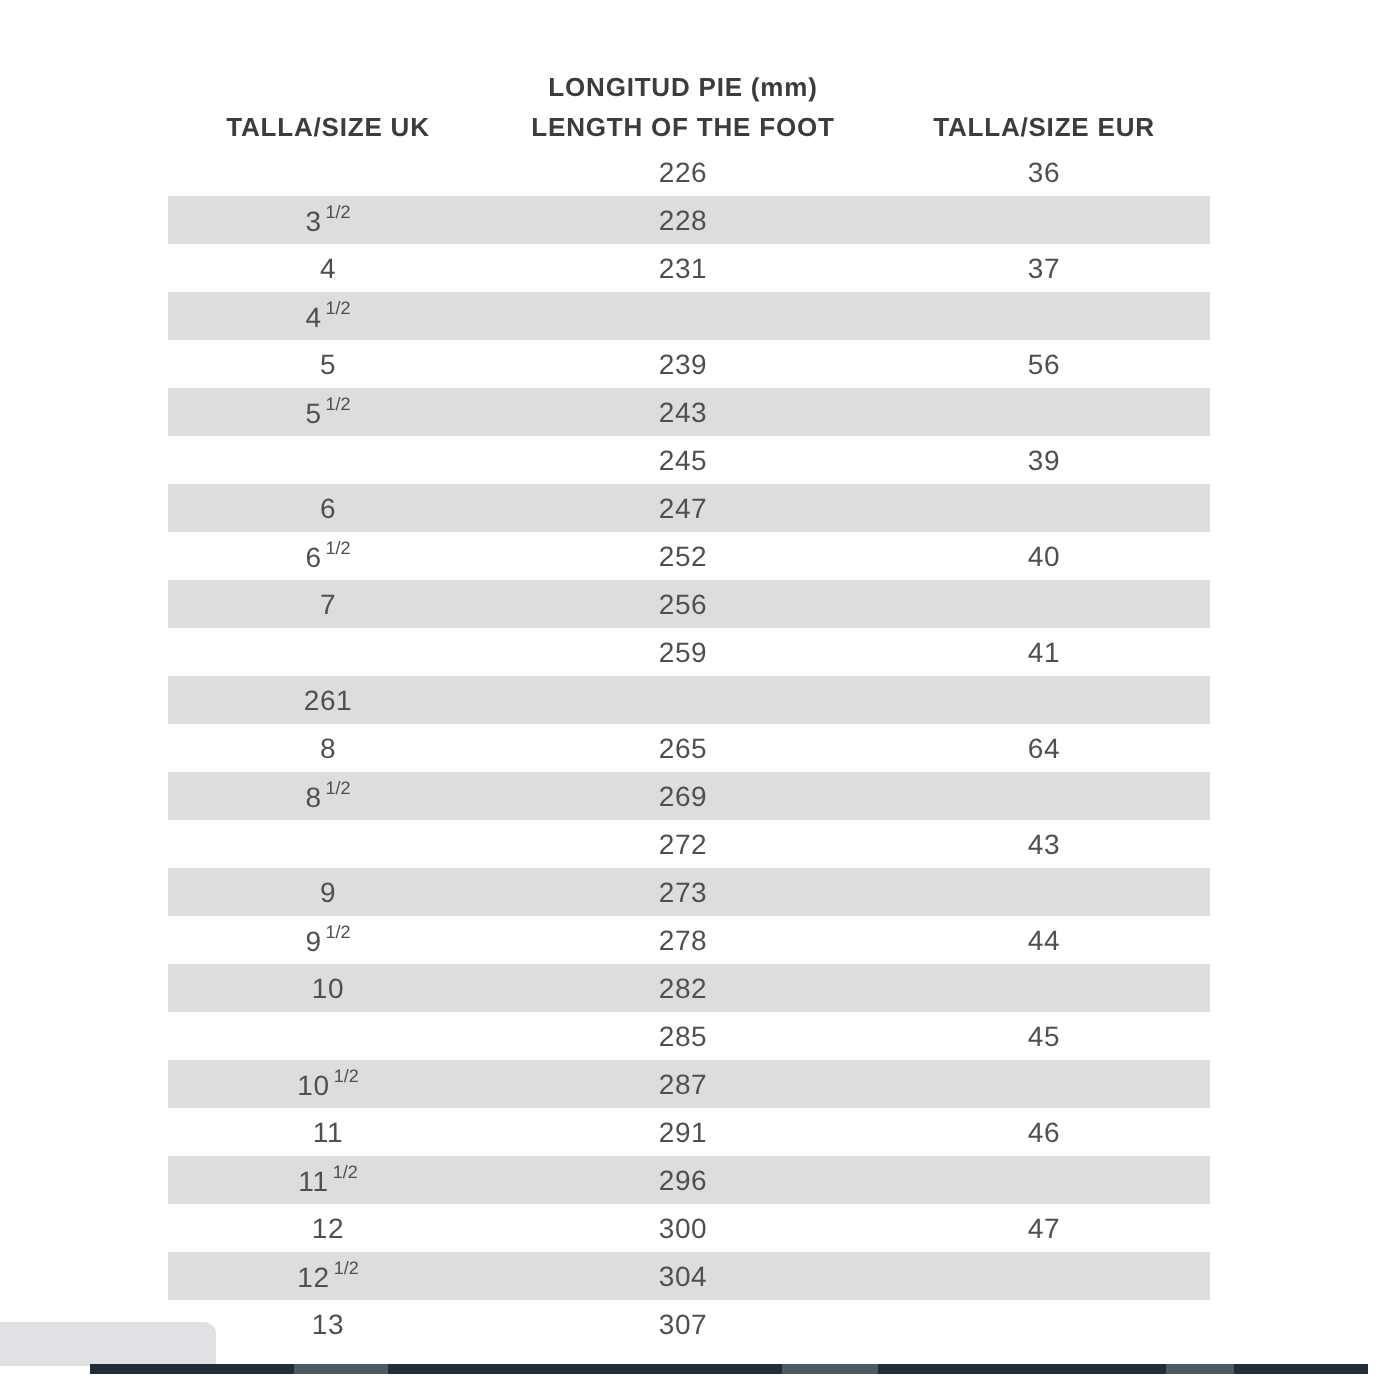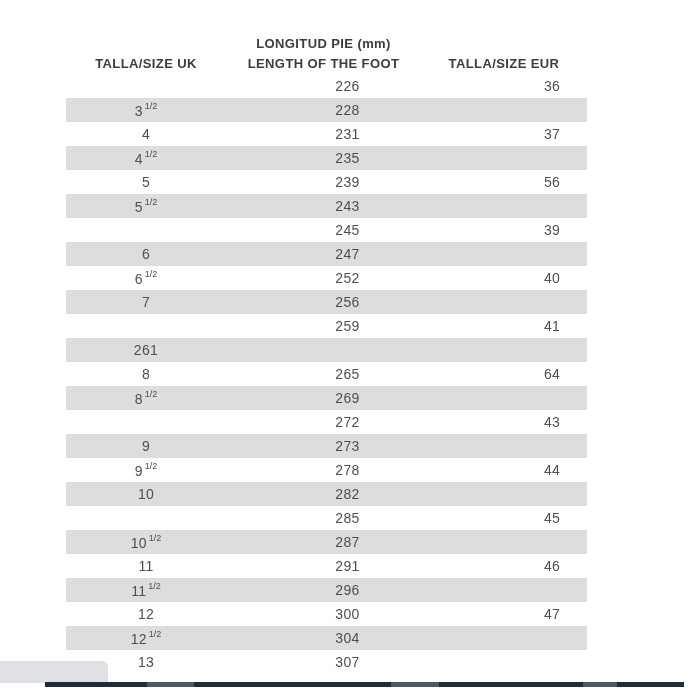--- a/index.html
+++ b/index.html
@@ -9,21 +9,21 @@
   }
   body {
     width: 700px;
     height: 700px;
     position: relative;
     overflow: hidden;
     font-family: "Liberation Sans", sans-serif;
   }
   .size-chart {
     position: absolute;
-    left: 66px;
+    left: 84px;
     top: 33px;
     width: 521px;
   }
   .hdr-line {
     display: grid;
     grid-template-columns: 160px 195px 166px;
     height: 20px;
     align-items: center;
   }
   .hdr-cell {
@@ -35,21 +35,20 @@
     white-space: nowrap;
   }
   .table-body {
     margin-top: 1px;
   }
   .row {
     display: grid;
     grid-template-columns: 160px 195px 166px;
     height: 24px;
     align-items: center;
-    gap: 24px;
   }
   .row.shaded {
     background: var(--row-shaded-bg, #dcddde);
   }
   .cell {
     text-align: center;
     font-size: 14px;
     font-weight: 400;
     color: var(--cell-text, #4f4f4f);
     letter-spacing: 0.3px;
@@ -115,21 +114,20 @@
         <div class="cell">228</div>
         <div class="cell"></div>
       </div>
       <div class="row">
         <div class="cell">4</div>
         <div class="cell">231</div>
         <div class="cell">37</div>
       </div>
       <div class="row shaded">
         <div class="cell">4<sup class="frac">1/2</sup></div>
-        <div class="cell">235</div>
         <div class="cell"></div>
       </div>
       <div class="row">
         <div class="cell">5</div>
         <div class="cell">239</div>
         <div class="cell">56</div>
       </div>
       <div class="row shaded">
         <div class="cell">5<sup class="frac">1/2</sup></div>
         <div class="cell">243</div>

